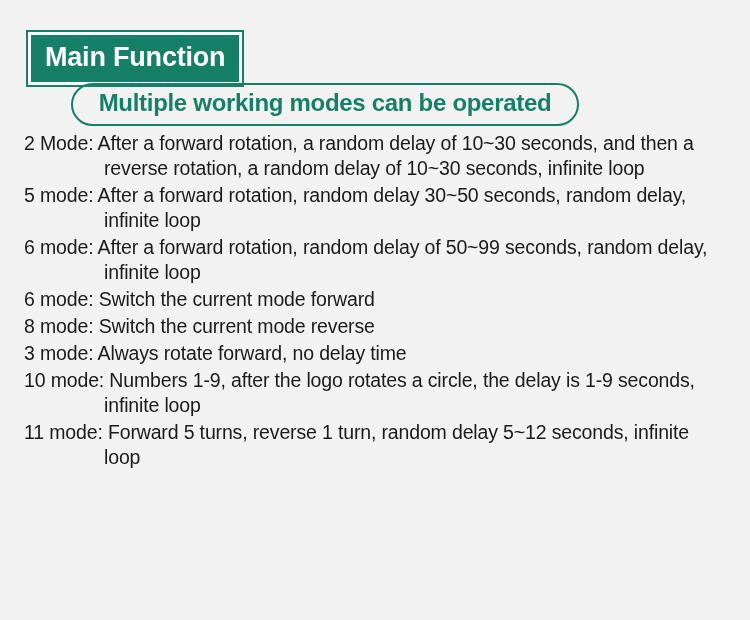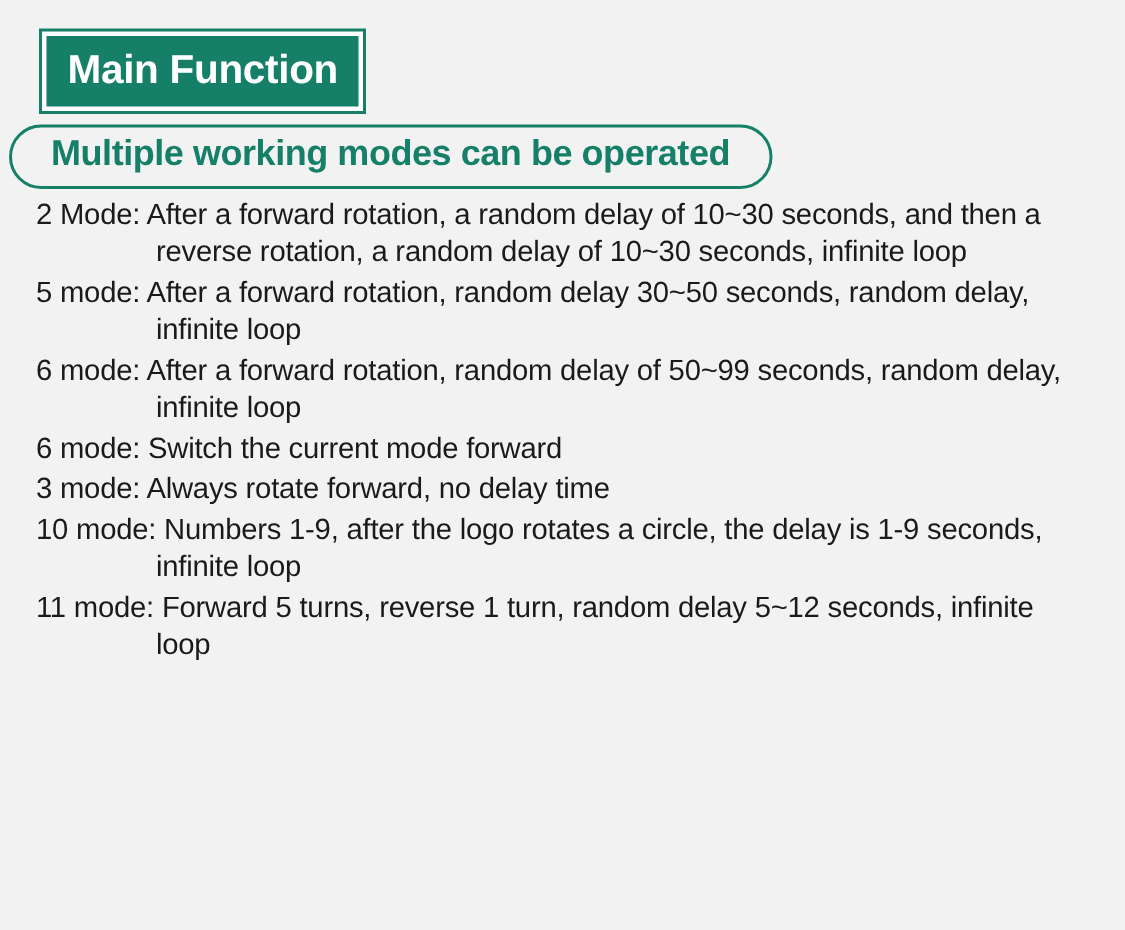--- a/index.html
+++ b/index.html
@@ -14,21 +14,21 @@
     font-family: "Liberation Sans", sans-serif;
     overflow: hidden;
     position: relative;
     -webkit-font-smoothing: antialiased;
   }
 
   
   .badge-outer {
     position: absolute;
     left: 26px;
-    top: 19px;
+    top: 30px;
     border: 2px solid #157f68;
     background: #ffffff;
     padding: 3px;
     display: inline-block;
     box-sizing: border-box;
   }
   .badge-inner {
     background: #157f68;
     color: #ffffff;
     font-size: 27px;
@@ -38,20 +38,21 @@
     letter-spacing: -0.2px;
     white-space: nowrap;
   }
 
   
   .pill-row {
     position: absolute;
     left: 0;
     top: 83px;
     width: 644px;
+    text-align: center;
   }
   .pill {
     display: inline-block;
     border: 2px solid #157f68;
     border-radius: 999px;
     color: #157f68;
     background: transparent;
     font-size: 24px;
     font-weight: bold;
     line-height: 1;
@@ -88,16 +89,17 @@
 
 <div class="pill-row">
   <span class="pill">Multiple working modes can be operated</span>
 </div>
 
 <div class="mode-list">
   <p class="mode-item">2 Mode: After a forward rotation, a random delay of 10~30 seconds, and then a reverse rotation, a random delay of 10~30 seconds, infinite loop</p>
   <p class="mode-item">5 mode: After a forward rotation, random delay 30~50 seconds, random delay, infinite loop</p>
   <p class="mode-item">6 mode: After a forward rotation, random delay of 50~99 seconds, random delay, infinite loop</p>
   <p class="mode-item">6 mode: Switch the current mode forward</p>
+  <p class="mode-item">8 mode: Switch the current mode reverse</p>
   <p class="mode-item">3 mode: Always rotate forward, no delay time</p>
   <p class="mode-item">10 mode: Numbers 1-9, after the logo rotates a circle, the delay is 1-9 seconds, infinite loop</p>
   <p class="mode-item">11 mode: Forward 5 turns, reverse 1 turn, random delay 5~12 seconds, infinite loop</p>
 </div>
 
 </body></html>

